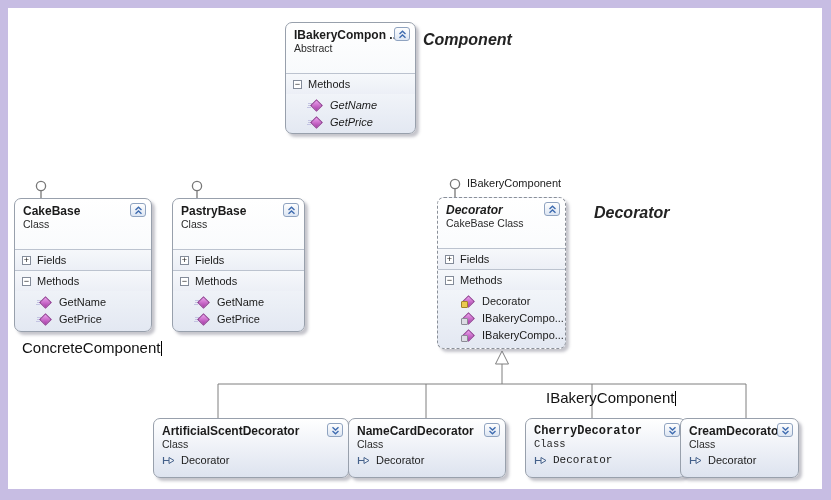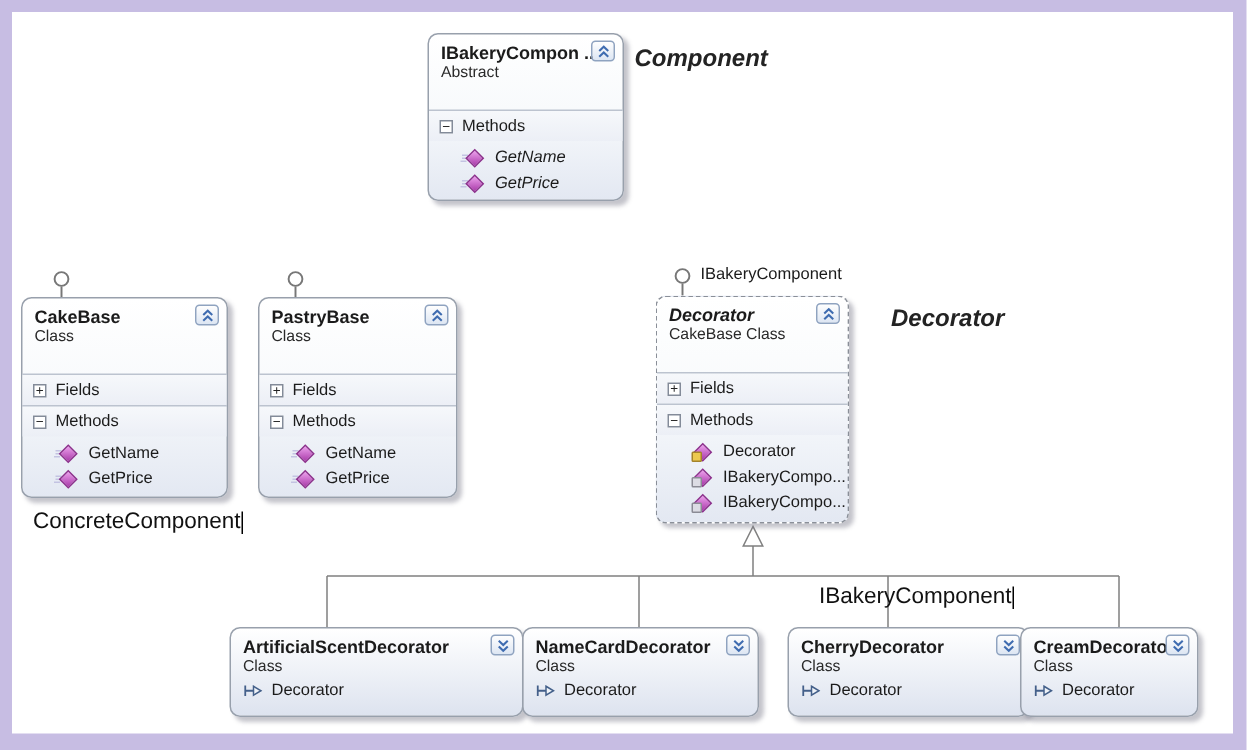--- a/index.html
+++ b/index.html
@@ -275,21 +275,21 @@
   </div>
   <div class="baserow">
     <svg width="13" height="9">
       <path d="M1.5 1 V8 M1.5 4.5 H7" stroke="#44608a" stroke-width="1.2" fill="none"></path>
       <polygon points="7,1.5 12,4.5 7,7.5" fill="#eef2f8" stroke="#44608a" stroke-width="1"></polygon>
     </svg>
     <span>Decorator</span>
   </div>
 </div>
 
-<div class="node" style="left:525px;top:418px;width:161px;height:60px;background:linear-gradient(#ffffff, #dde3ef);">
+<div class="node" style="left:525px;top:418px;width:161px;height:60px;background:linear-gradient(#ffffff, #dde3ef);font-family:Liberation Mono, monospace;">
   <div class="hdr-collapsed">
     <div class="title">CherryDecorator</div>
     <div class="stereo">Class</div>
     <button class="cbtn">
       <svg width="9" height="9">
         <path d="M1.5 1.2 L4.5 4 L7.5 1.2 M1.5 5 L4.5 7.8 L7.5 5" stroke="#3f6cb0" stroke-width="1.4" fill="none"></path>
       </svg>
     </button>
   </div>
   <div class="baserow">

